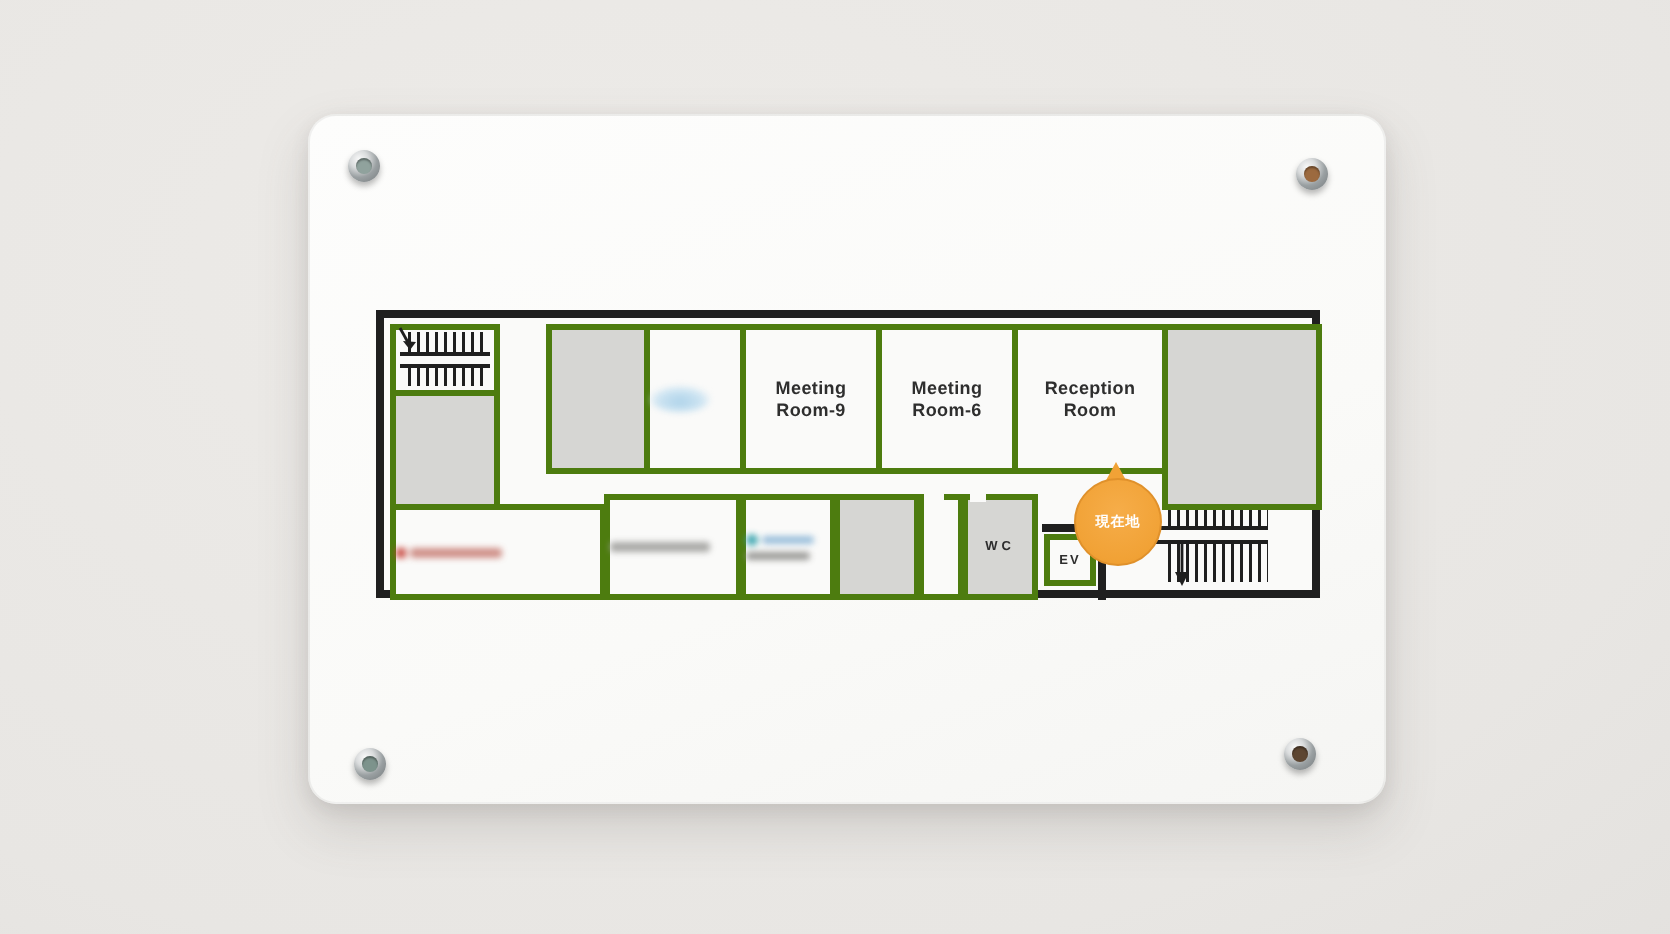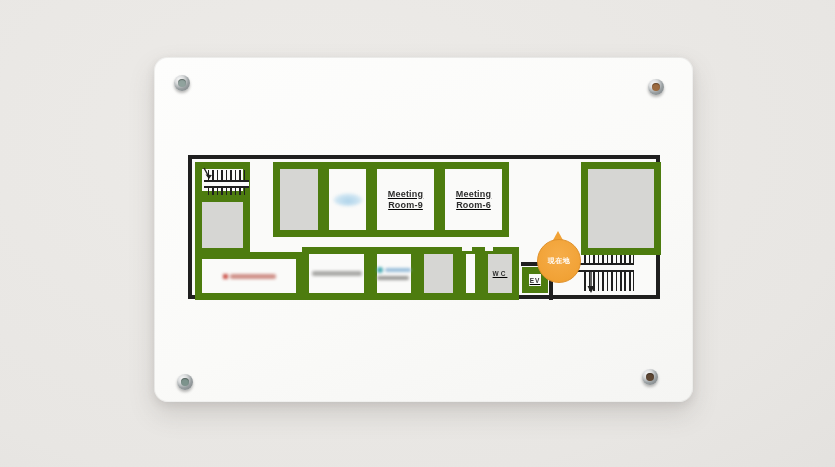--- a/index.html
+++ b/index.html
@@ -17,22 +17,22 @@
     box-shadow:0 2px 3px rgba(0,0,0,0.28);}
   .standoff::after{content:"";position:absolute;left:4px;top:4px;width:8px;height:8px;border-radius:50%;
     background:var(--core,#8fa09c);box-shadow:inset 0 1px 1px rgba(0,0,0,0.35);}
   .standoff.tl{left:174px;top:75px;--core:#90a29d;}
   .standoff.tr{left:648px;top:79px;--core:#9c6a3f;}
   .standoff.bl{left:177px;top:374px;--core:#7d938c;}
   .standoff.br{left:642px;top:369px;--core:#5d4632;}
   
   .plan{position:absolute;left:33px;top:97px;width:472px;height:144px;box-sizing:border-box;
     border:4px solid #1f1f1f;background:#fafaf9;}
-  .room{position:absolute;box-sizing:border-box;border:7px solid #4d7c0f;background:#fafaf9;
-    display:flex;align-items:center;justify-content:center;flex-direction:column;text-decoration:underline;}
+  .room{position:absolute;box-sizing:border-box;border:3px solid #4d7c0f;background:#fafaf9;
+    display:flex;justify-content:center;flex-direction:column;}
   .room.gray{background:#d6d6d3;}
   .wallseg{position:absolute;background:#1f1f1f;}
   .gap{position:absolute;background:#fafaf9;}
   .room-label{font-weight:bold;font-size:9px;line-height:11px;color:#2e2e2e;text-align:center;letter-spacing:.2px;}
   .tiny-label{font-weight:bold;font-size:6.5px;color:#2e2e2e;letter-spacing:2px;text-align:center;}
   
   .stripes{position:absolute;background:repeating-linear-gradient(90deg,#1f1f1f 0 1.5px,transparent 1.5px 4.5px);}
   .landing{position:absolute;background:#fafaf9;border-top:2px solid #1f1f1f;border-bottom:2px solid #1f1f1f;box-sizing:border-box;}
   
   .marker{position:absolute;left:345px;top:80px;width:42px;height:42px;border-radius:50%;
@@ -89,20 +89,26 @@
         </div>
       </div>
 
       <div class="room" style="left:246px;top:3px;width:71px;height:75px;">
         <div class="room-label">
           <div>Meeting</div>
           <div>Room-6</div>
         </div>
       </div>
 
+      <div class="room" style="left:314px;top:3px;width:78px;height:75px;">
+        <div class="room-label">
+          <div>Reception</div>
+          <div>Room</div>
+        </div>
+      </div>
 
       <div class="room gray" style="left:389px;top:3px;width:80px;height:93px;"></div>
 
       <div class="room" style="left:3px;top:93px;width:108px;height:48px;">
         <div class="logo-red">
             <span class="mark"></span>
             <span class="txt"></span>
           </div>
       </div>
 

